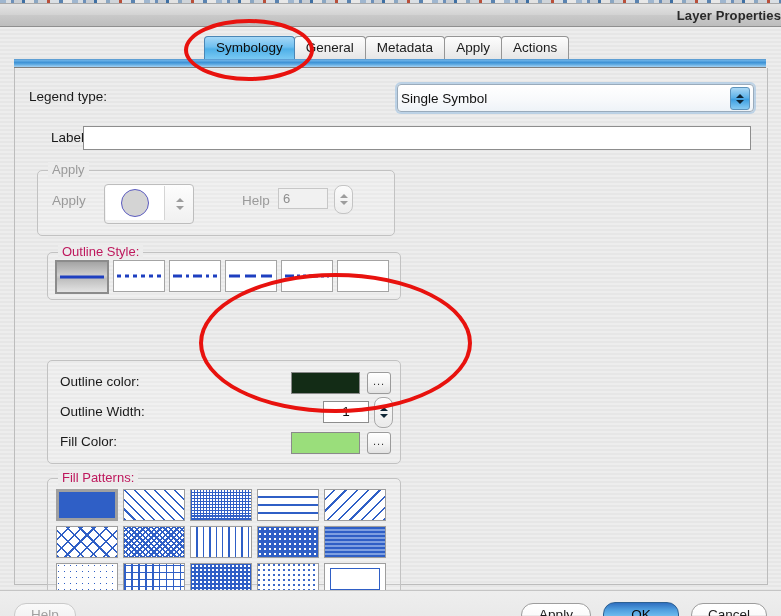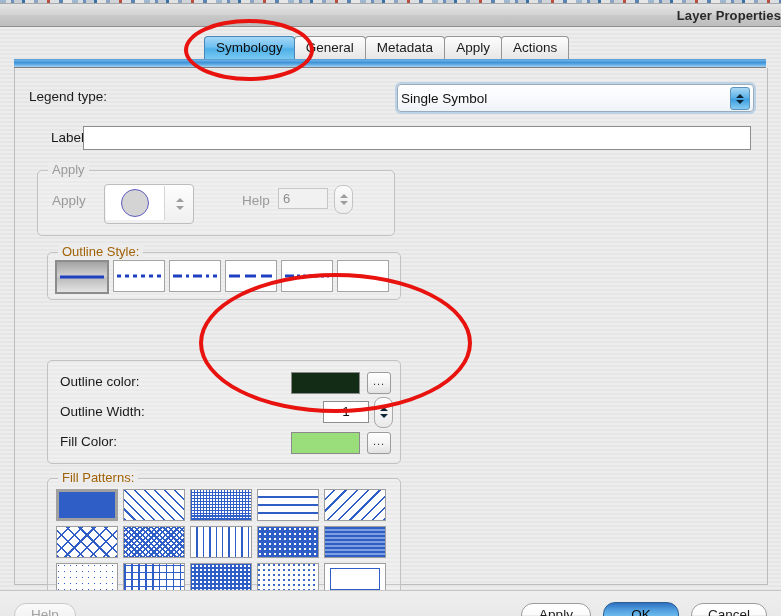--- a/index.html
+++ b/index.html
@@ -214,21 +214,21 @@
     border: 1px solid #c2c2c2;
     border-radius: 5px;
     background: rgba(255,255,255,0.16);
   }
   .group-title {
     position: absolute;
     top: -9px; left: 10px;
     padding: 0 4px;
     background: #ececec;
     font-size: 13px;
-    color: #a16207;
+    color: #be185d;
   }
   .group-title.dim { color: #9a9a9a; }
 
   
   #point-group {
     left: 22px; top: 102px;
     width: 356px; height: 64px;
   }
   #point-symbol-label {
     position: absolute;

